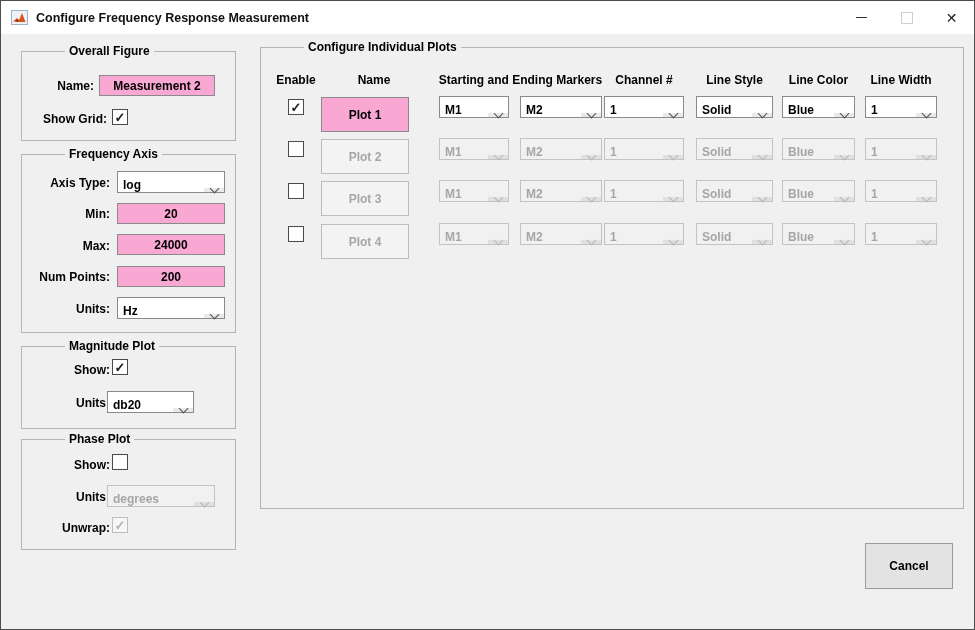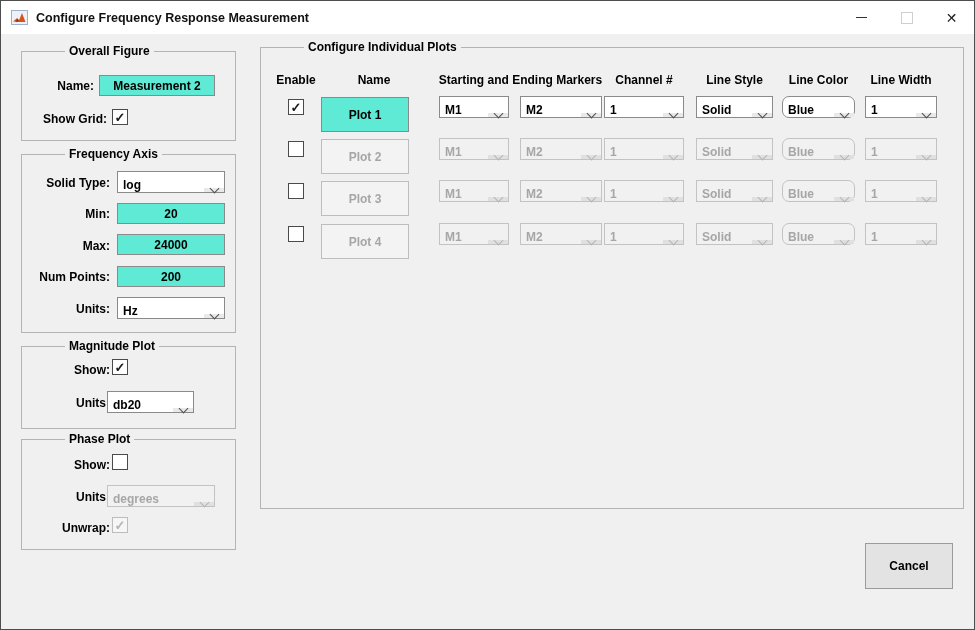--- a/index.html
+++ b/index.html
@@ -17,21 +17,21 @@
   .wbtn { width:45px; height:33px; display:flex; align-items:center; justify-content:center; }
   .glyph-min { width:11px; height:0; border-top:1.4px solid #333; display:block; }
   .glyph-max { width:10px; height:10px; border:1px solid #cfcfcf; display:block; }
   .glyph-close { font-size:14px; font-weight:normal; color:#222; line-height:1; }
   
   .groupbox { position:absolute; border:1px solid #b4b4b4; background:#f0f0f0; }
   .legend { position:absolute; top:-8px; left:8px; background:#f0f0f0; padding:0 4px; font-size:12px; white-space:nowrap;margin-left:35px; }
   .lbl { position:absolute; text-align:right; white-space:nowrap; }
   
   .field {
-    position:absolute; background:#5eead4; border:1px solid #8a8a8a; box-sizing:border-box;
+    position:absolute; background:#f9a8d4; border:1px solid #8a8a8a; box-sizing:border-box;
     display:flex; align-items:center; justify-content:center; font-size:12px; font-weight:bold;
   }
   .dropdown {
     position:absolute; background:#fff; border:1px solid #8a8a8a; box-sizing:border-box;
     display:flex; align-items:flex-end; font-size:12px;
   }
   .dd-val { flex:1; display:flex; align-items:center; padding-left:5px; overflow:hidden; white-space:nowrap; }
   .dd-arrow { width:20px; background:#e9e9e9; display:flex; align-items:center; justify-content:center; }
   .chev { width:6px; height:6px; border-right:1.5px solid #4f4f4f; border-bottom:1.5px solid #4f4f4f; transform:rotate(45deg); margin-top:-3px; }
   .checkbox {
@@ -55,21 +55,21 @@
   .h-lc     { left:521px;width:73px; }
   .h-lw     { left:604px;width:72px; }
   .row { position:absolute; left:0; width:100%; height:26px; }
   .r1 { top:48px; } .r2 { top:90px; } .r3 { top:132px; } .r4 { top:175px; }
   .c-enable { left:27px; top:3px; }
   .c-name { left:60px;  width:88px; height:35px; top:1px; }
   .c-m1   { left:178px; width:70px; height:22px; top:0; }
   .c-m2   { left:259px; width:82px; height:22px; top:0; }
   .c-ch   { left:343px; width:80px; height:22px; top:0; }
   .c-ls   { left:435px; width:77px; height:22px; top:0; }
-  .c-lc   { left:521px; width:73px; height:22px; top:0;border-radius:7px; }
+  .c-lc   { left:521px; width:73px; height:22px; top:0; }
   .c-lw   { left:604px; width:72px; height:22px; top:0; }
   
   .pushbtn {
     position:absolute; background:#e3e3e3; border:1px solid #9b9b9b; box-sizing:border-box;
     display:flex; align-items:center; justify-content:center; font-size:12px; font-weight:bold; color:#000;
   }
 </style>
 </head>
 <body>
 
@@ -100,21 +100,21 @@
   <div class="groupbox" style="left:20px; top:50px; width:213px; height:88px;">
     <span class="legend">Overall Figure</span>
     <span class="lbl" style="left:4px; top:27px; width:68px;">Name:</span>
     <div class="field" style="left:77px; top:23px; width:116px; height:21px;">Measurement 2</div>
     <span class="lbl" style="left:4px; top:60px; width:81px;">Show Grid:</span>
     <span class="checkbox checked" style="left:90px; top:57px;"></span>
   </div>
 
   <div class="groupbox" style="left:20px; top:153px; width:213px; height:177px;">
     <span class="legend">Frequency Axis</span>
-    <span class="lbl" style="left:0; top:21px; width:88px;">Solid Type:</span>
+    <span class="lbl" style="left:0; top:21px; width:88px;">Axis Type:</span>
     <div class="dropdown" style="left:95px; top:16px; width:108px; height:22px;">
       <span class="dd-val">log</span>
       <span class="dd-arrow">
           <i class="chev"></i>
         </span>
     </div>
     <span class="lbl" style="left:0; top:52px; width:88px;">Min:</span>
     <div class="field" style="left:95px; top:48px; width:108px; height:21px;">20</div>
     <span class="lbl" style="left:0; top:84px; width:88px;">Max:</span>
     <div class="field" style="left:95px; top:79px; width:108px; height:21px;">24000</div>

